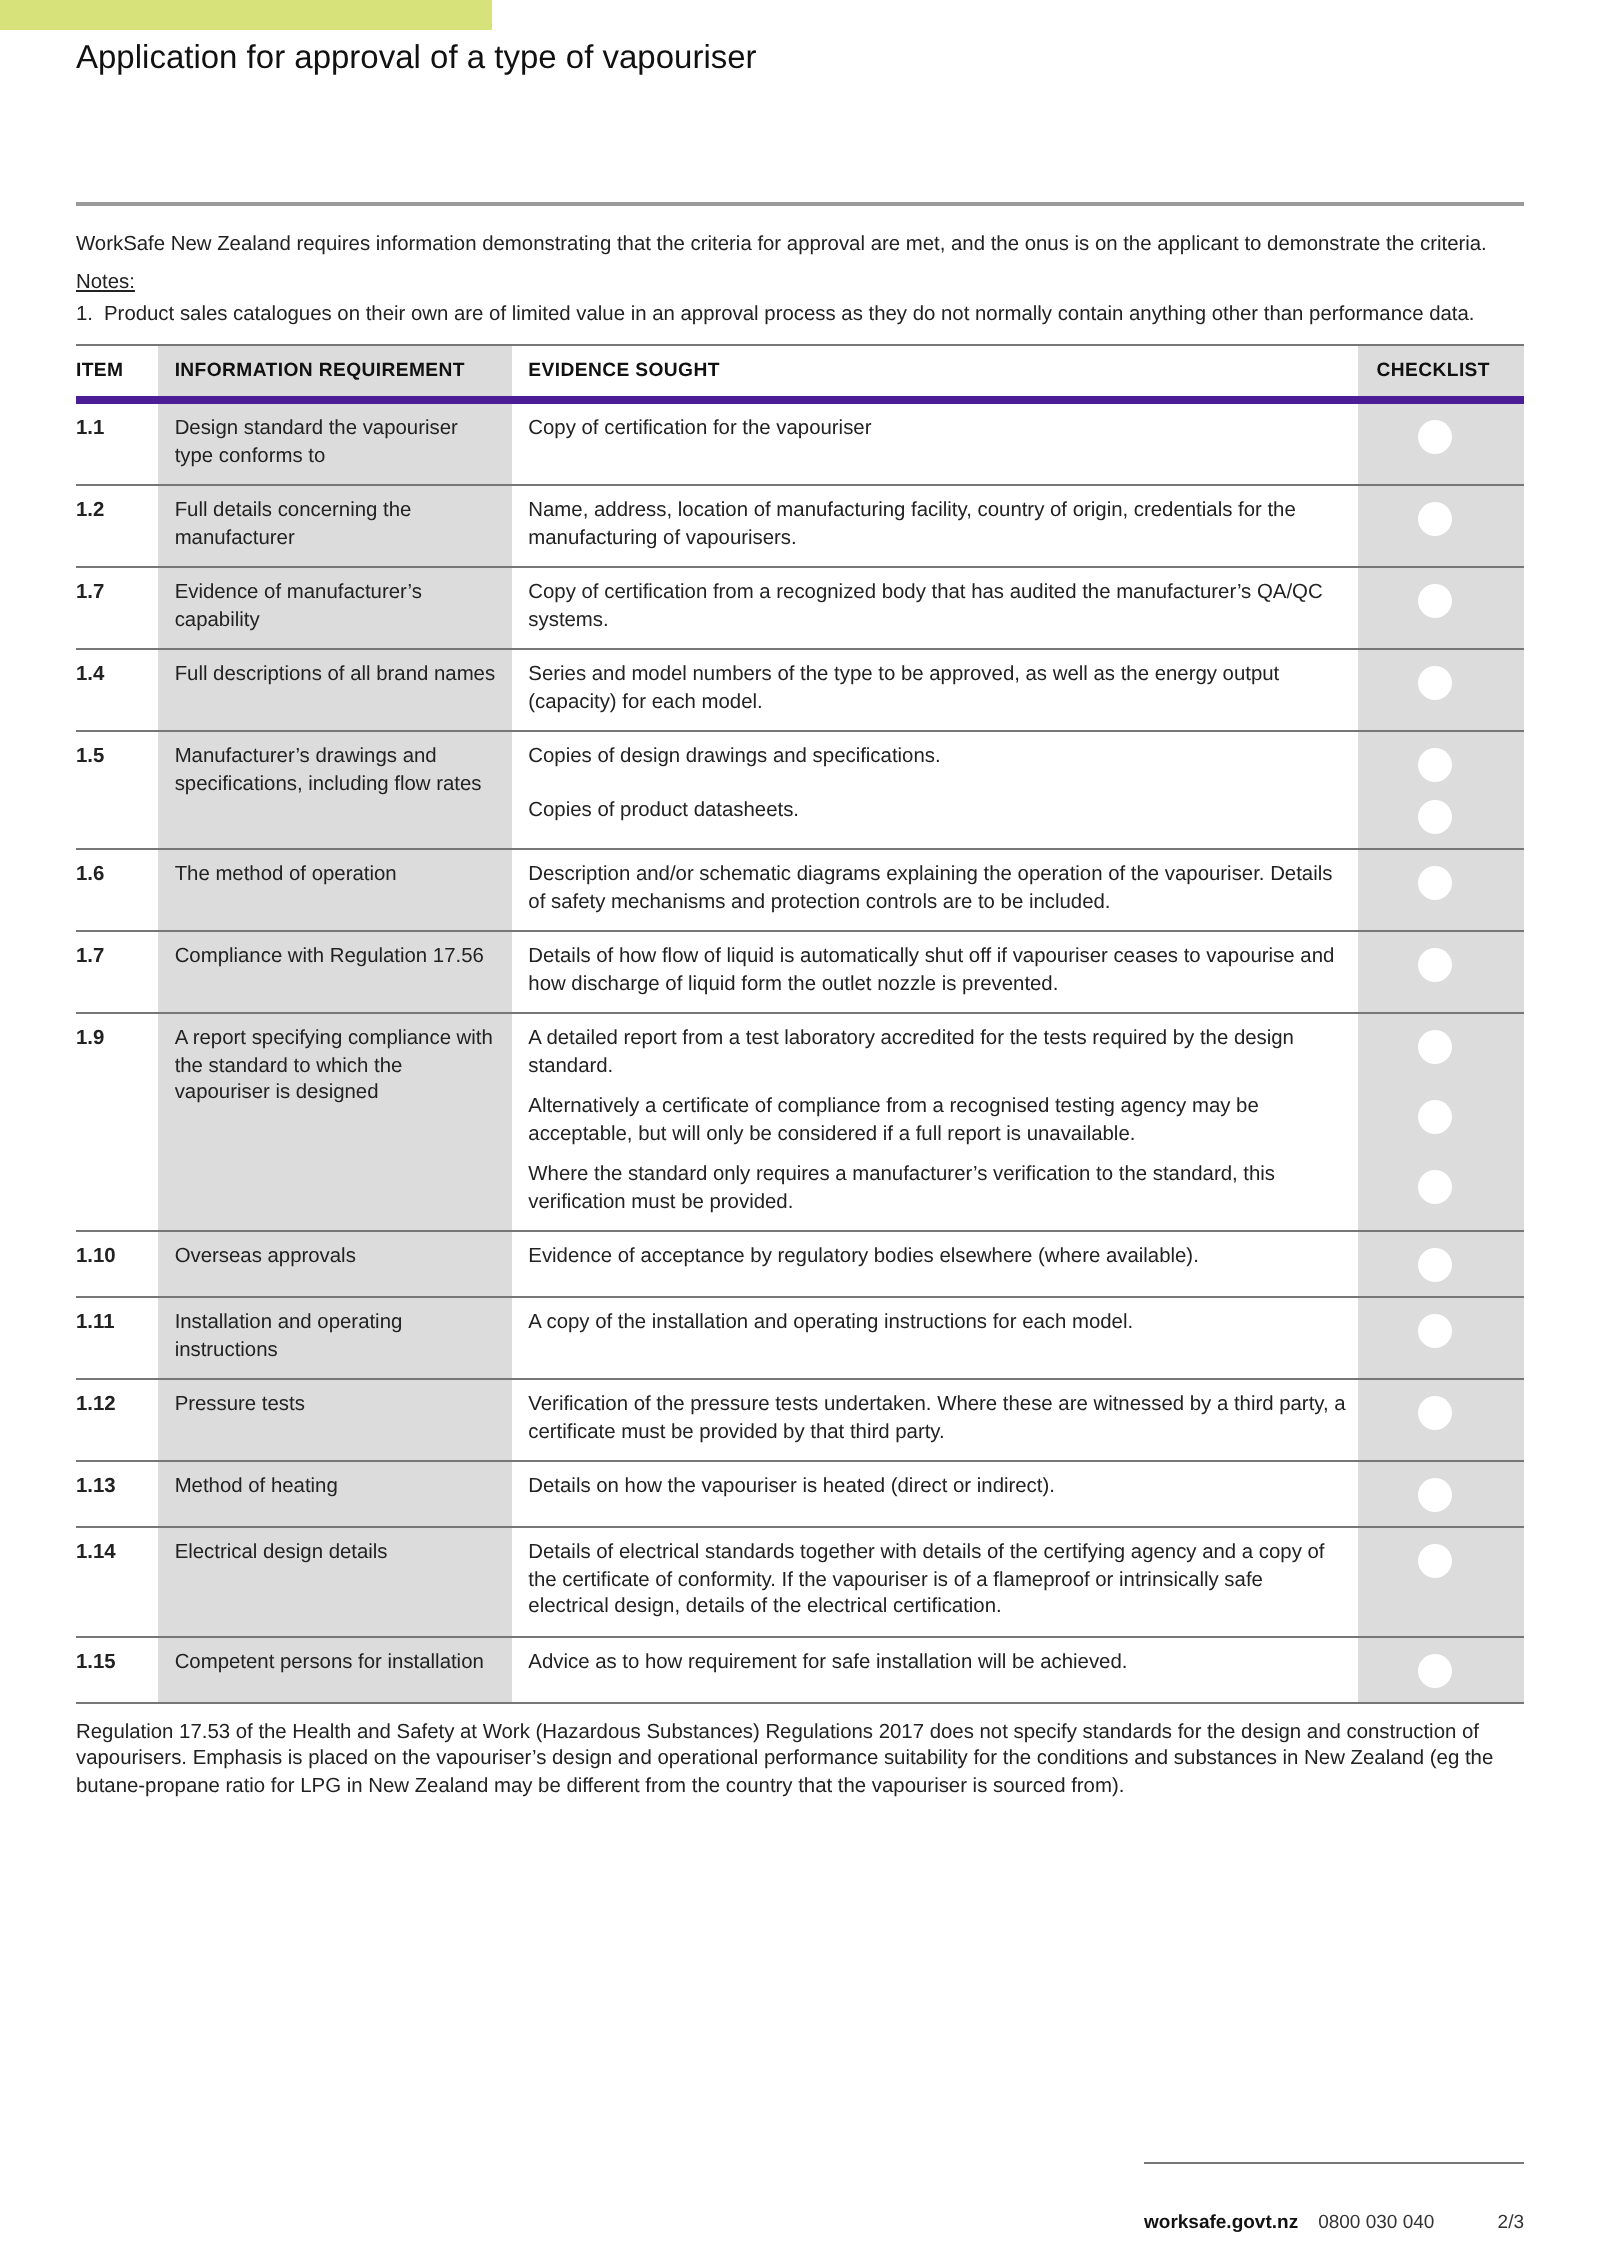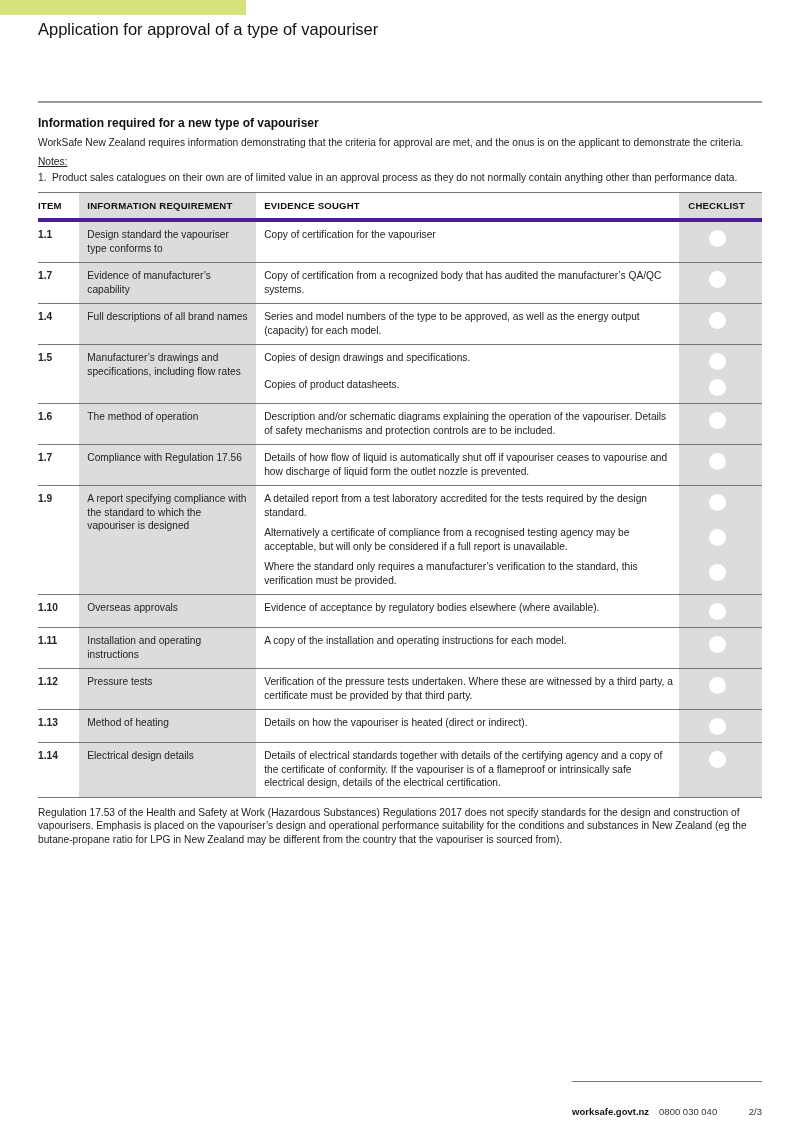--- a/index.html
+++ b/index.html
@@ -40,21 +40,20 @@
   .footer-page { margin-left: auto; color: #333; }
 </style>
 </head>
 <body>
 
 <div class="accent-bar"></div>
 <h1 class="page-title">Application for approval of a type of vapouriser</h1>
 <div class="title-rule"></div>
 
 <div class="content">
-  <h2 class="section-title">Information required for a new type of vapouriser</h2>
   <p class="intro">WorkSafe New Zealand requires information demonstrating that the criteria for approval are met, and the onus is on the applicant to demonstrate the criteria.</p>
   <p class="notes-label">Notes:</p>
   <div class="note-item">
     <span class="note-num">1.</span>
     <span>Product sales catalogues on their own are of limited value in an approval process as they do not normally contain anything other than performance data.</span>
   </div>
 
   <table class="req">
     <thead>
       <tr>
@@ -71,20 +70,32 @@
           <td class="c-evid">
             <p class="ev-p">Copy of certification for the vapouriser</p>
           </td>
           <td class="c-check">
             <div class="check-wrap">
               <span class="radio"></span>
             </div>
           </td>
         </tr>
         <tr>
+          <td class="c-item">1.2</td>
+          <td class="c-info">Full details concerning the manufacturer</td>
+          <td class="c-evid">
+            <p class="ev-p">Name, address, location of manufacturing facility, country of origin, credentials for the manufacturing of vapourisers.</p>
+          </td>
+          <td class="c-check">
+            <div class="check-wrap">
+              <span class="radio"></span>
+            </div>
+          </td>
+        </tr>
+        <tr>
           <td class="c-item">1.7</td>
           <td class="c-info">Evidence of manufacturer’s capability</td>
           <td class="c-evid">
             <p class="ev-p">Copy of certification from a recognized body that has audited the manufacturer’s QA/QC systems.</p>
           </td>
           <td class="c-check">
             <div class="check-wrap">
               <span class="radio"></span>
             </div>
           </td>
@@ -201,20 +212,32 @@
             <div class="check-wrap">
               <span class="radio"></span>
             </div>
           </td>
         </tr>
         <tr>
           <td class="c-item">1.14</td>
           <td class="c-info">Electrical design details</td>
           <td class="c-evid">
             <p class="ev-p">Details of electrical standards together with details of the certifying agency and a copy of the certificate of conformity. If the vapouriser is of a flameproof or intrinsically safe electrical design, details of the electrical certification.</p>
+          </td>
+          <td class="c-check">
+            <div class="check-wrap">
+              <span class="radio"></span>
+            </div>
+          </td>
+        </tr>
+        <tr>
+          <td class="c-item">1.15</td>
+          <td class="c-info">Competent persons for installation</td>
+          <td class="c-evid">
+            <p class="ev-p">Advice as to how requirement for safe installation will be achieved.</p>
           </td>
           <td class="c-check">
             <div class="check-wrap">
               <span class="radio"></span>
             </div>
           </td>
         </tr>
       </tbody>
   </table>
 

